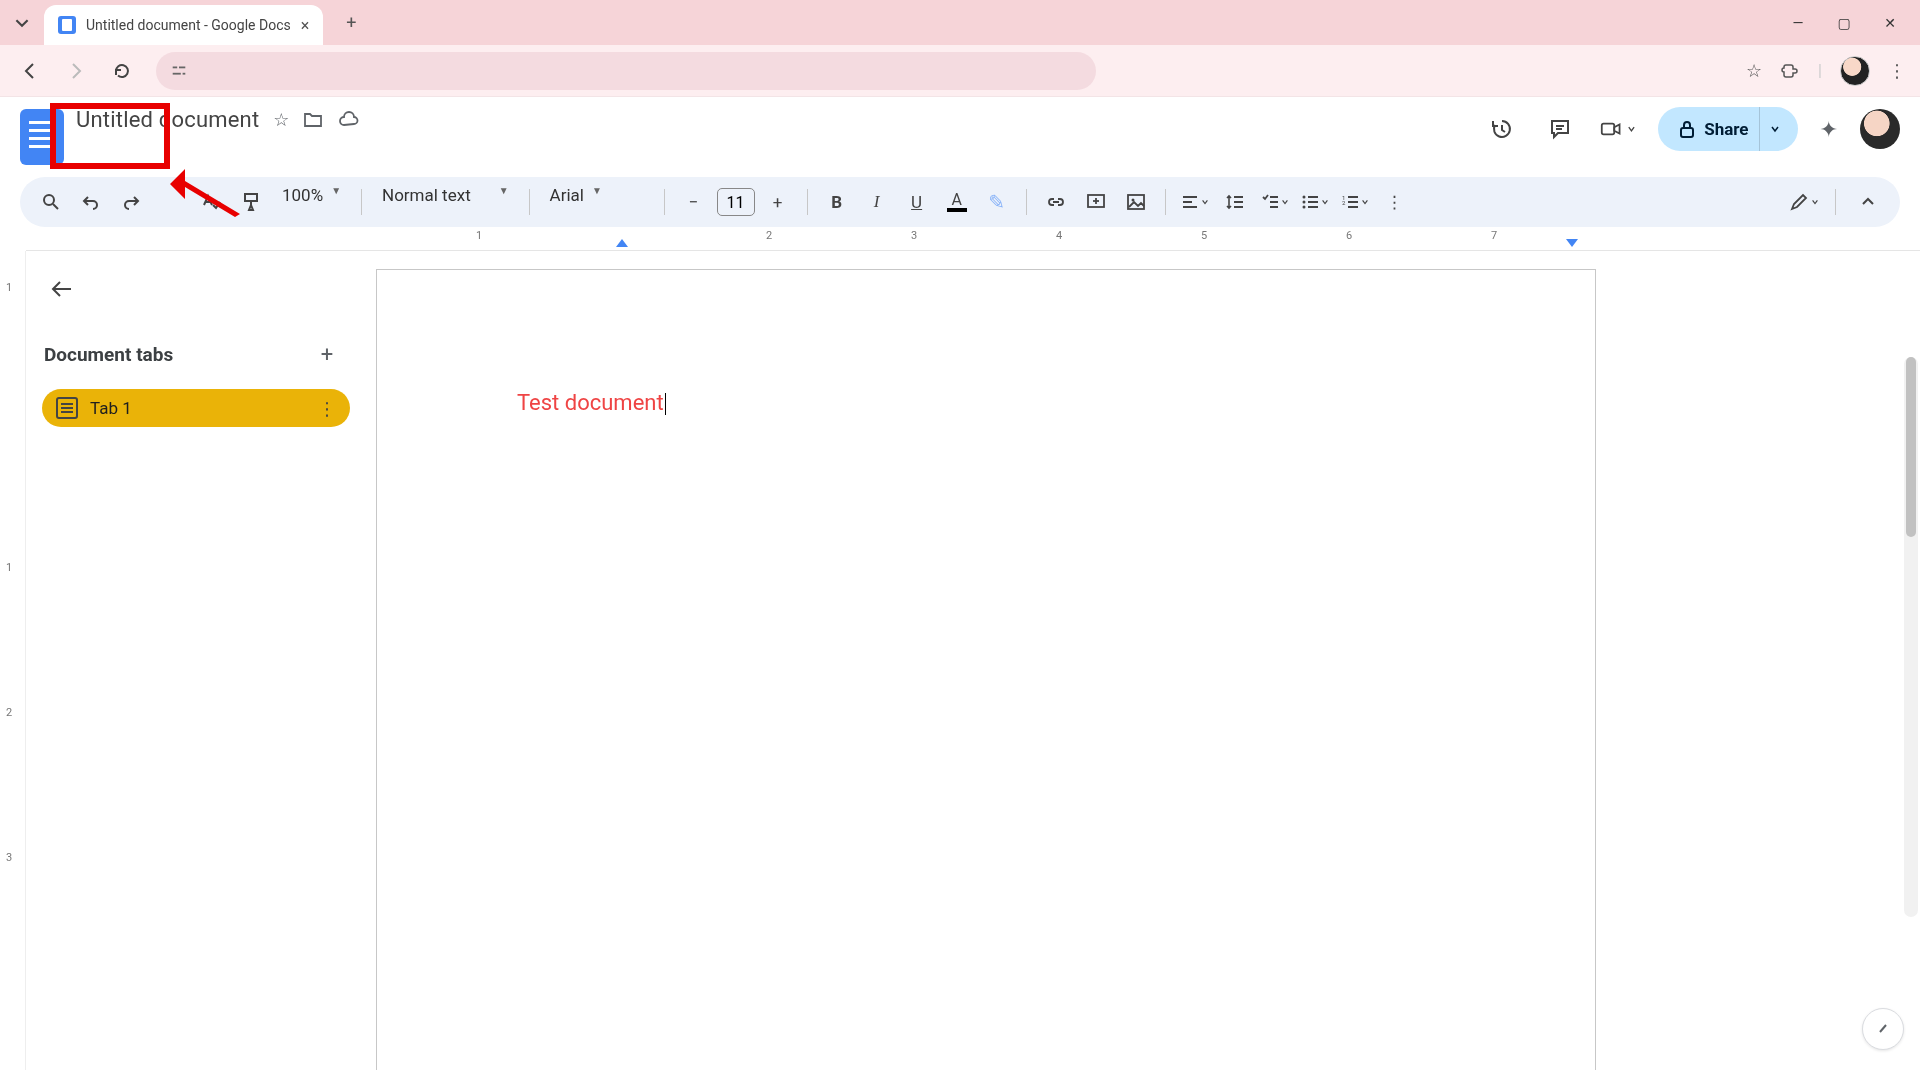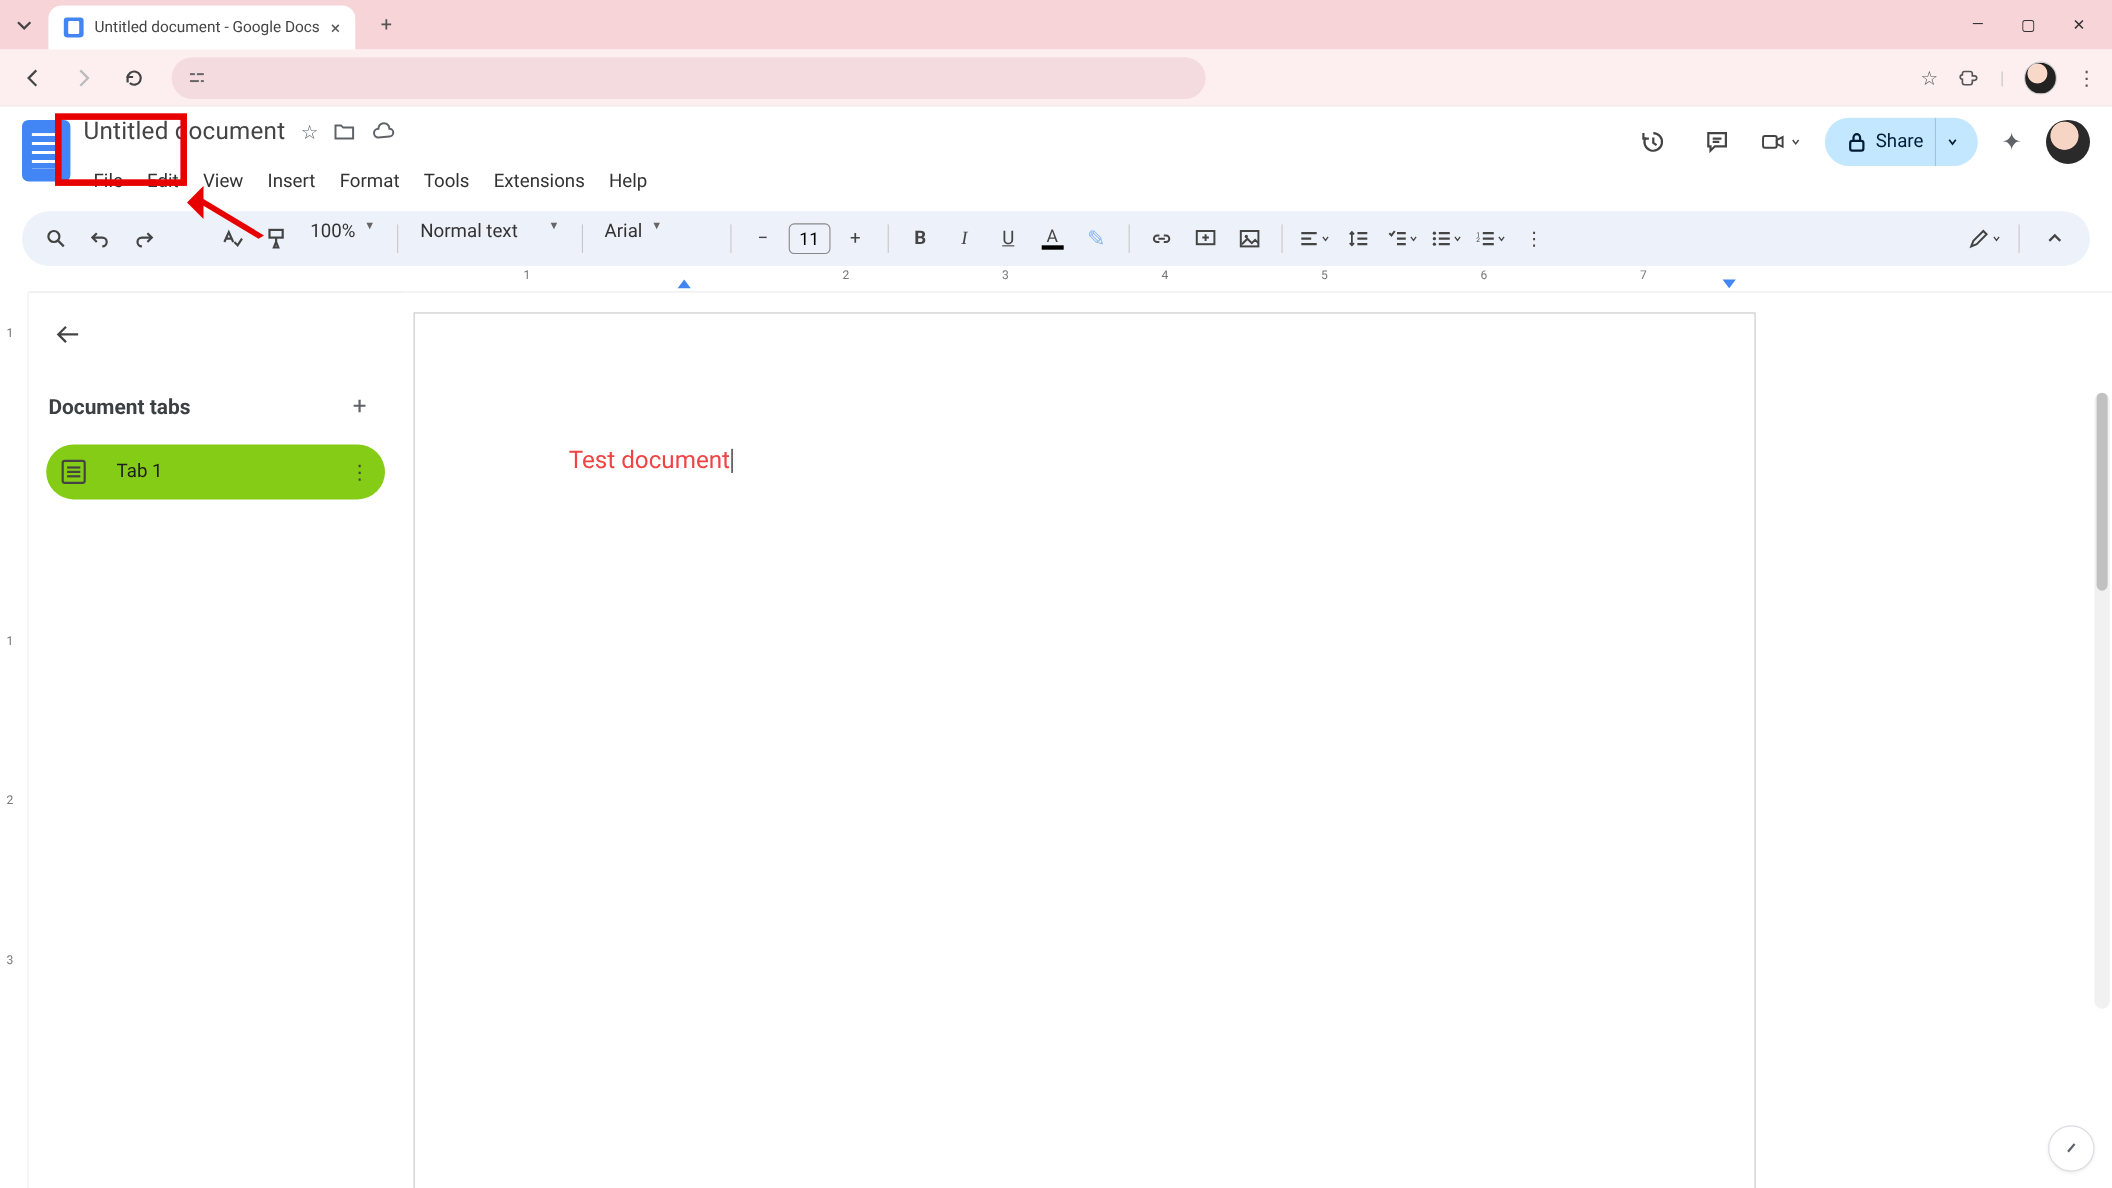--- a/index.html
+++ b/index.html
@@ -32,21 +32,21 @@
 .docs-logo::after { content:""; position:absolute; left:9px; right:9px; top:12px; bottom:12px; background: repeating-linear-gradient(#fff 0 3px, transparent 3px 8px);}
 .title-menus { display:flex; flex-direction:column; gap:16px; }
 .title-row { display:flex; align-items:center; gap:14px; }
 .doc-title { font-size:22px; color:#444; letter-spacing:0.2px; }
 .title-icon { color:#5f6368; font-size:18px; cursor:pointer;}
 .menu-row { display:flex; gap:4px; margin-top:2px;}
 .menu-item { padding: 5px 9px; font-size:17px; color:#333; cursor:pointer; border-radius:4px; }
 .header-right { margin-left:auto; display:flex; align-items:center; gap:22px; }
 .hdr-icon { font-size:22px; color:#444; cursor:pointer; width:36px; height:36px; display:flex; align-items:center; justify-content:center; border-radius:50%;}
 .meet-btn { display:flex; align-items:center; gap:4px;}
-.share-btn { background:#c2e7ff; border-radius:40px; height:44px; padding:0 8px 0 20px; display:flex; align-items:center; gap:10px; cursor:pointer; font-size:17px; font-weight:400; color:#001d35;}
+.share-btn { background:#c2e7ff; border-radius:40px; height:44px; padding:0 8px 0 20px; display:flex; align-items:center; gap:10px; cursor:pointer; font-size:17px; font-weight:700; color:#001d35;}
 .share-main { display:flex; align-items:center; gap:8px;}
 .share-drop { border-left:1px solid rgba(0,0,0,0.15); padding:0 10px; height:100%; display:flex; align-items:center;}
 .gemini { font-size:22px; color:#5f6368; cursor:pointer;}
 .avatar-big { width:40px; height:40px; border-radius:50%; background: radial-gradient(circle at 42% 36%, #f6d5c5 36%, #2a2a2a 38%); cursor:pointer;}
 
 
 .red-box { position:absolute; border:6px solid #e80000; pointer-events:none; z-index:50;}
 .red-arrow { position:absolute; z-index:49; pointer-events:none;}
 
 
@@ -74,21 +74,21 @@
 
 .main-wrap { display:flex; height: calc(1080px - 45px - 52px - 90px - 50px - 24px); }
 .ruler-v { width:26px; background:#fff; position:relative; font-size:11px; color:#777; border-right:1px solid #eee;}
 .ruler-v .num { position:absolute; left:6px;}
 
 .left-panel { width:340px; padding: 18px 16px; background:#fff;}
 .back-arrow { font-size:24px; color:#444; cursor:pointer; width:40px; height:40px; display:flex; align-items:center; justify-content:center; border-radius:50%;}
 .tabs-header { display:flex; align-items:center; justify-content:space-between; margin-top:28px; padding:0 6px 0 2px;}
 .tabs-title { font-size:19px; font-weight:700; color:#3c4043;}
 .add-tab { font-size:22px; color:#5f6368; cursor:pointer; width:34px; height:34px; display:flex;align-items:center;justify-content:center; border-radius:50%;}
-.tab-item { background:#84cc16; border-radius:26px; height:50px; margin-top:18px; display:flex; align-items:center; padding:0 14px; gap:28px; cursor:pointer;}
+.tab-item { background:#eab308; border-radius:26px; height:38px; margin-top:18px; display:flex; align-items:center; padding:0 14px; gap:12px; cursor:pointer;}
 .tab-item-icon { width:22px; height:22px; border:2px solid #444; border-radius:3px; position:relative;}
 .tab-item-icon::after { content:""; position:absolute; left:3px; right:3px; top:4px; height:2px; background:#444; box-shadow: 0 4px 0 #444, 0 8px 0 #444;}
 .tab-item-label { font-size:17px; color:#1f1f1f;}
 .tab-item-menu { margin-left:auto; font-size:18px; color:#444; cursor:pointer;}
 .hint-text { font-size:16px; font-style:italic; color:#5f6368; margin-top:16px; padding:0 4px; line-height:1.4;}
 
 .canvas-area { flex:1; background:#fff; position:relative; overflow:hidden;}
 .page { position:absolute; left:10px; top:18px; width:1220px; min-height:1500px; background:#fff; border:1px solid #c7c7c7;}
 .page-content { padding: 120px 0 0 140px; font-family: Arial, sans-serif; font-size:22px; color:#ef4444;}
 .cursor { display:inline-block; width:1px; height:22px; background:#000; vertical-align:text-bottom; margin-left:1px;}
@@ -171,30 +171,20 @@
           <svg width="20" height="18" viewBox="0 0 20 18">
               <path d="M2 3 h5 l2 2 h9 v10 h-16 z" stroke="#5f6368" stroke-width="1.8" fill="none"></path>
             </svg>
         </span>
         <span class="title-icon">
           <svg width="24" height="18" viewBox="0 0 24 18">
               <path d="M7 14 a4 4 0 0 1 0 -8 a5 5 0 0 1 10 0 a3.5 3.5 0 0 1 0 7 z" stroke="#5f6368" stroke-width="1.8" fill="none"></path>
             </svg>
         </span>
       </div>
-      <div class="menu-row">
-        <span class="menu-item">File</span>
-        <span class="menu-item">Edit</span>
-        <span class="menu-item">View</span>
-        <span class="menu-item">Insert</span>
-        <span class="menu-item">Format</span>
-        <span class="menu-item">Tools</span>
-        <span class="menu-item">Extensions</span>
-        <span class="menu-item">Help</span>
-      </div>
     </div>
     <div class="header-right">
       <div class="hdr-icon">
         <svg width="24" height="24" viewBox="0 0 24 24">
             <path d="M12 4 a8 8 0 1 1 -7 4" stroke="#444" stroke-width="2" fill="none"></path>
             <path d="M3 4 v5 h5" stroke="#444" stroke-width="2" fill="none"></path>
             <path d="M12 8 v5 l3 2" stroke="#444" stroke-width="2" fill="none"></path>
           </svg>
       </div>
       <div class="hdr-icon">

